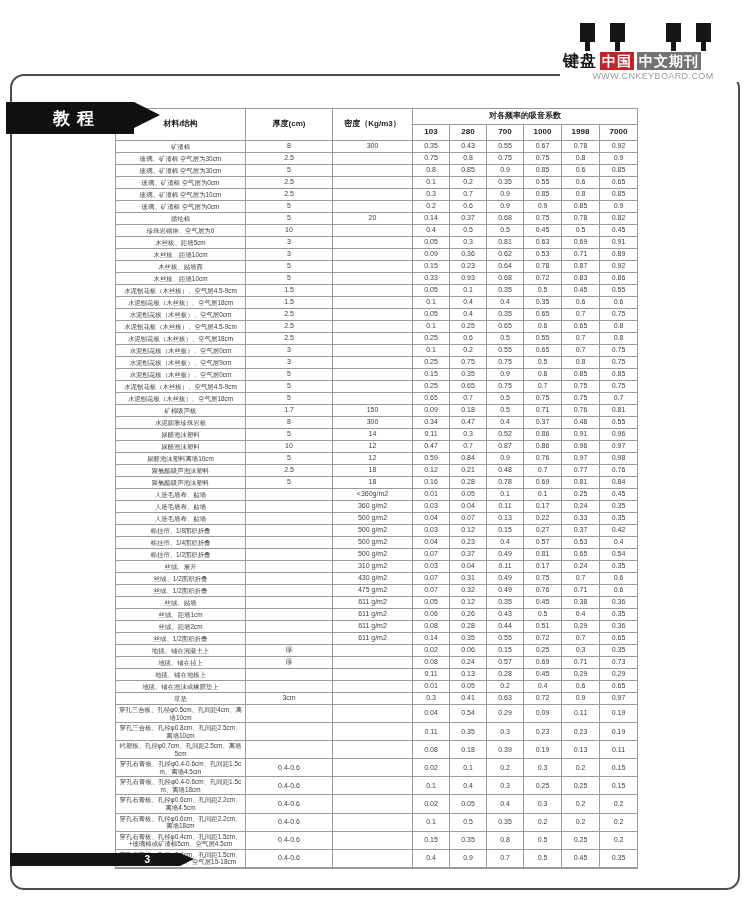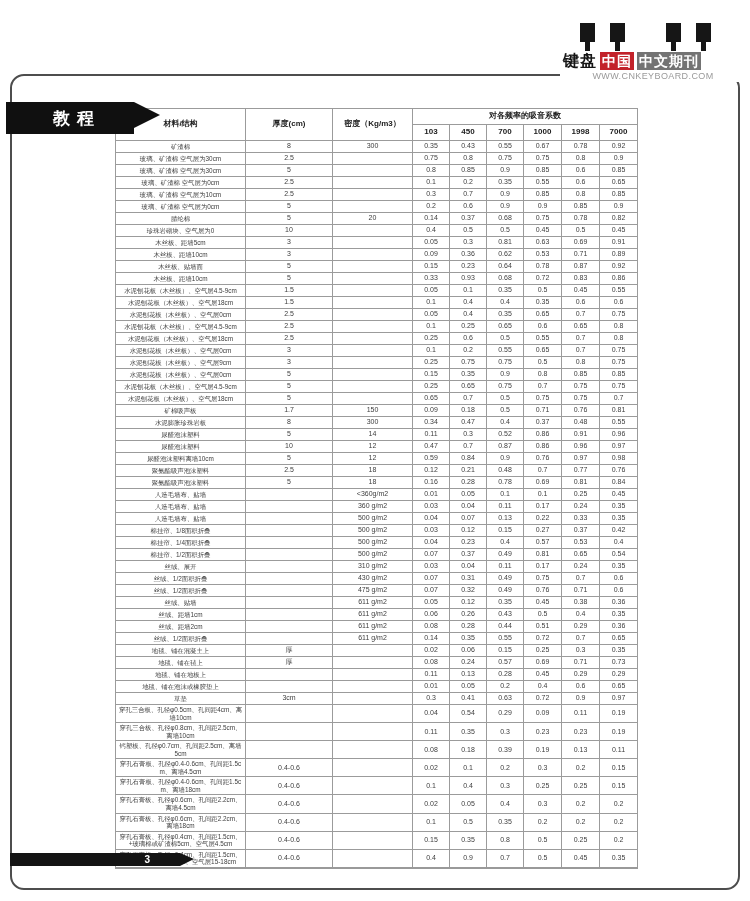--- a/index.html
+++ b/index.html
@@ -84,21 +84,21 @@
   </colgroup>
   <thead>
     <tr>
       <th rowspan="2">材料/结构</th>
       <th rowspan="2">厚度(cm)</th>
       <th rowspan="2">密度（Kg/m3）</th>
       <th colspan="6">对各频率的吸音系数</th>
     </tr>
     <tr>
       <th>103</th>
-      <th>450</th>
+      <th>280</th>
       <th>700</th>
       <th>1000</th>
       <th>1998</th>
       <th>7000</th>
     </tr>
   </thead>
   <tbody>
       <tr>
         <td class="mat">矿渣棉</td>
         <td>8</td>

